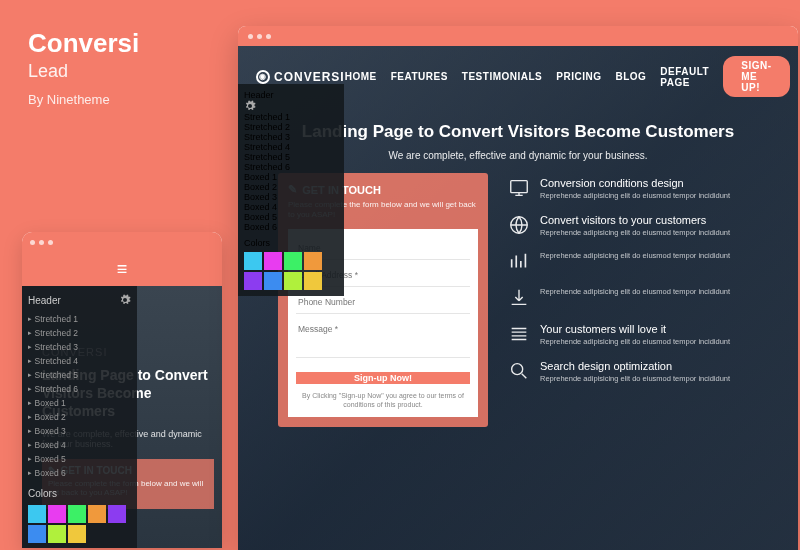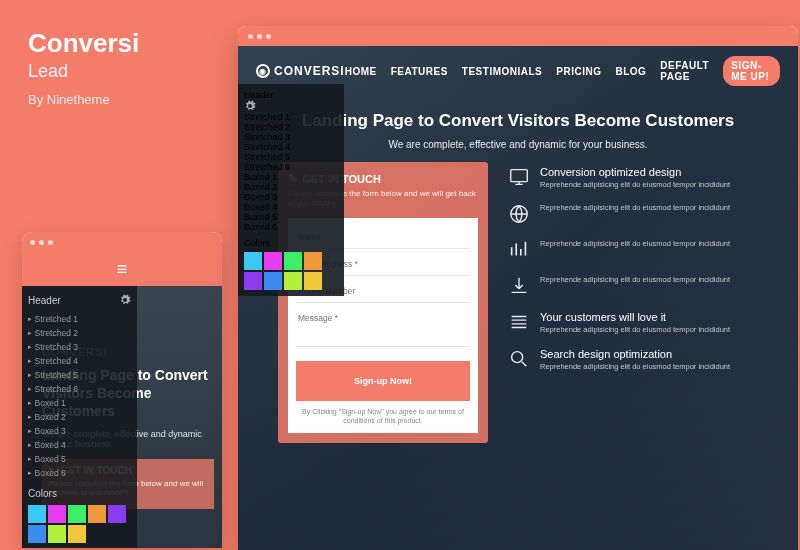--- a/index.html
+++ b/index.html
@@ -28,33 +28,33 @@
 .getintouch .gt-title{font-weight:700;font-size:10px;margin-bottom:3px;display:flex;gap:4px;align-items:center}
 .getintouch .gt-sub{font-size:8px;opacity:.9;margin-bottom:6px}
 .desktop-frame{position:absolute;left:238px;top:26px;width:560px;height:524px;background:#fff;border-radius:8px 8px 0 0;overflow:hidden;box-shadow:0 10px 30px rgba(0,0,0,.2)}
 .desktop-frame .browbar{background:#f47c6a;height:20px;display:flex;align-items:center;padding:0 10px;gap:4px}
 .desktop-content{position:relative;height:504px;background:linear-gradient(180deg,rgba(30,40,55,.5),rgba(20,30,45,.6)),linear-gradient(135deg,#4a5a6a 0%,#2a3a4a 50%,#3a4a5a 100%)}
 .topnav{display:flex;align-items:center;justify-content:space-between;padding:10px 18px}
 .topnav .logo{color:#fff;font-size:12px;font-weight:700;letter-spacing:1px;display:flex;align-items:center;gap:4px}
 .logo-icon{width:14px;height:14px;border-radius:50%;border:2px solid #fff;display:inline-flex;align-items:center;justify-content:center;font-size:8px}
 .navlinks{display:flex;align-items:center;gap:14px}
 .navlinks span{color:#fff;font-size:10px;font-weight:600;letter-spacing:.5px}
-.signup-pill{background:#f47c6a;color:#fff;border-radius:12px;padding:4px 8px;font-size:8px;font-weight:700}
+.signup-pill{background:#f47c6a;color:#fff;border-radius:12px;padding:4px 18px;font-size:8px;font-weight:700}
 .desktop-hero{text-align:center;color:#fff;padding:15px 20px 12px}
 .desktop-hero h2{font-size:17px;font-weight:700;margin-bottom:8px}
 .desktop-hero p{font-size:10px;opacity:.9}
 .desk-body{display:flex;gap:20px;padding:0 40px}
 .form-col{width:210px}
 .form-card{background:rgba(244,124,106,.85);border-radius:3px;padding:10px;color:#fff}
 .form-card .ft{font-size:11px;font-weight:700;margin-bottom:4px;display:flex;gap:5px;align-items:center}
 .form-card .fs{font-size:8px;opacity:.9;margin-bottom:8px;line-height:1.3}
 .form-card .white-form{background:#fff;padding:8px}
 .form-card input,.form-card textarea{width:100%;border:none;border-bottom:1px solid #e5e5e5;padding:6px 2px;font-size:8.5px;color:#666;margin-bottom:4px;outline:none;background:transparent}
 .form-card textarea{height:40px;resize:none}
-.form-card button{width:100%;background:#f47c6a;color:#fff;border:none;padding:15px;font-size:9px;font-weight:600;margin-top:6px;cursor:pointer}
+.form-card button{width:100%;background:#f47c6a;color:#fff;border:none;padding:1px;font-size:9px;font-weight:600;margin-top:6px;cursor:pointer}
 .form-card .disclaimer{font-size:7px;color:#888;text-align:center;margin-top:6px;line-height:1.3}
 .features-col{flex:1;padding-top:4px}
 .feat{display:flex;gap:10px;margin-bottom:14px;color:#fff}
 .feat-icon{width:22px;height:22px;flex-shrink:0;opacity:.9}
 .feat-text h4{font-size:11px;font-weight:500;margin-bottom:2px}
 .feat-text p{font-size:7.5px;opacity:.7}
 .desk-style-panel{position:absolute;left:0;top:38px;width:106px;background:rgba(20,25,30,.9);padding:6px;font-size:9px;z-index:10}
 .gear{width:12px;height:12px;color:#aaa}
 svg{display:block}
 </style>
@@ -211,32 +211,33 @@
       </div>
       <div class="features-col" id="features">
           <div class="feat">
             <div class="feat-icon">
               <svg viewBox="0 0 24 24" fill="none" stroke="#fff" stroke-width="1.5">
                 <rect x="3" y="4" width="18" height="13" rx="1"></rect>
                 <path d="M8 20h8M12 17v3"></path>
               </svg>
             </div>
             <div class="feat-text">
-              <h4>Conversion optimized design</h4>
+              <h4>Conversion conditions design</h4>
               <p>Reprehende adipisicing elit do eiusmod tempor incididunt</p>
             </div>
           </div>
           <div class="feat">
             <div class="feat-icon">
               <svg viewBox="0 0 24 24" fill="none" stroke="#fff" stroke-width="1.5">
                 <circle cx="12" cy="12" r="9"></circle>
                 <path d="M3 12h18M12 3a14 14 0 010 18M12 3a14 14 0 000 18"></path>
               </svg>
             </div>
             <div class="feat-text">
+              <h4>Convert visitors to your customers</h4>
               <p>Reprehende adipisicing elit do eiusmod tempor incididunt</p>
             </div>
           </div>
           <div class="feat">
             <div class="feat-icon">
               <svg viewBox="0 0 24 24" fill="none" stroke="#fff" stroke-width="1.8">
                 <path d="M4 18V9m5 9V5m5 13v-7m5 7V3"></path>
               </svg>
             </div>
             <div class="feat-text">

